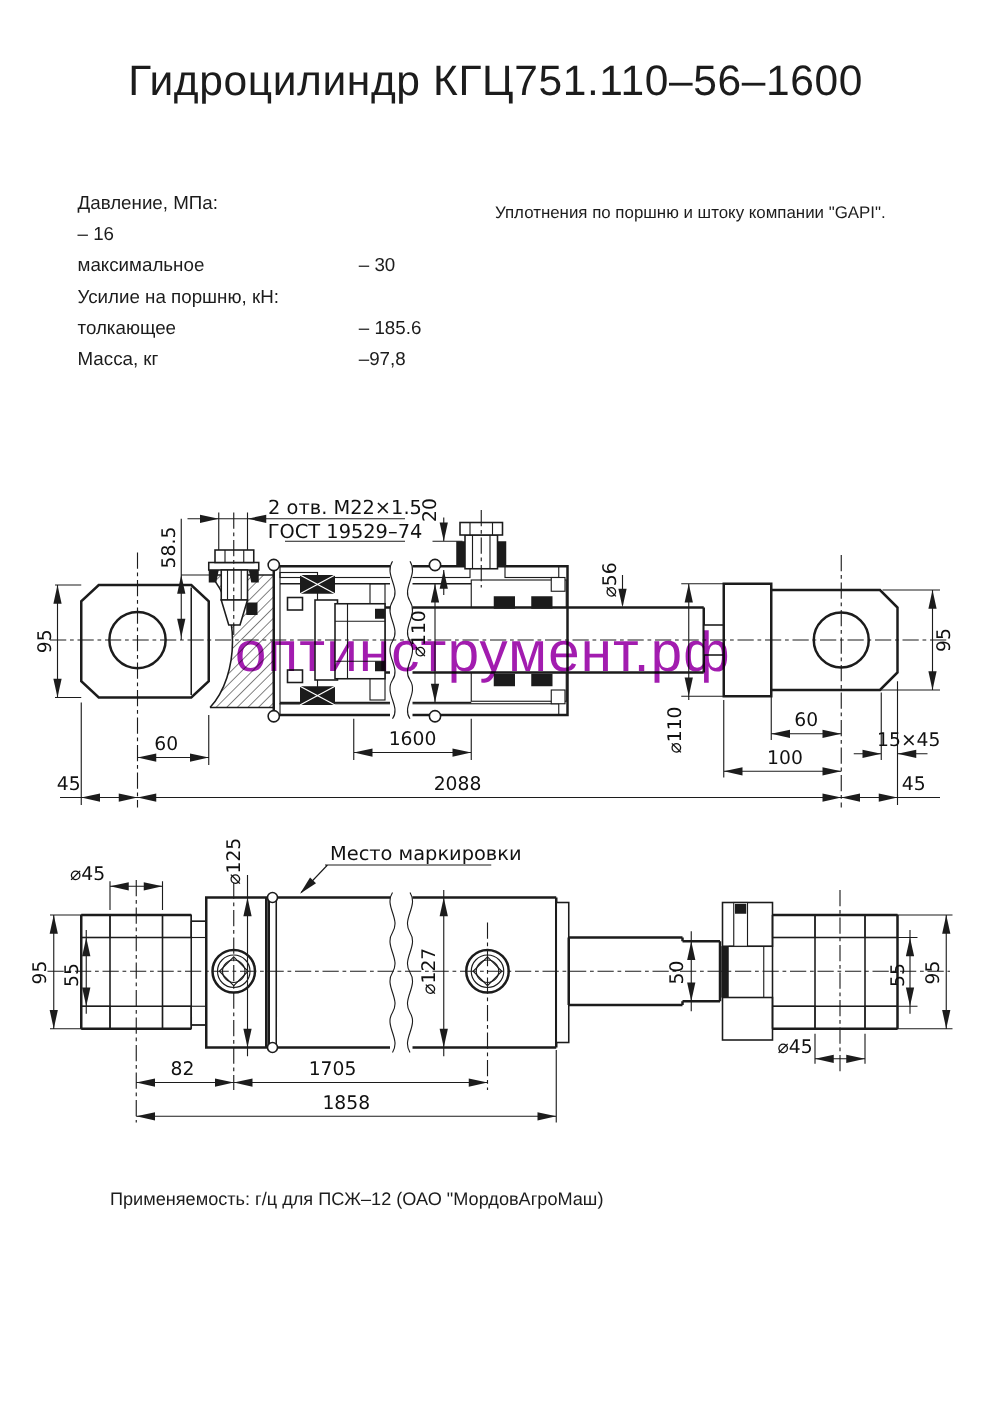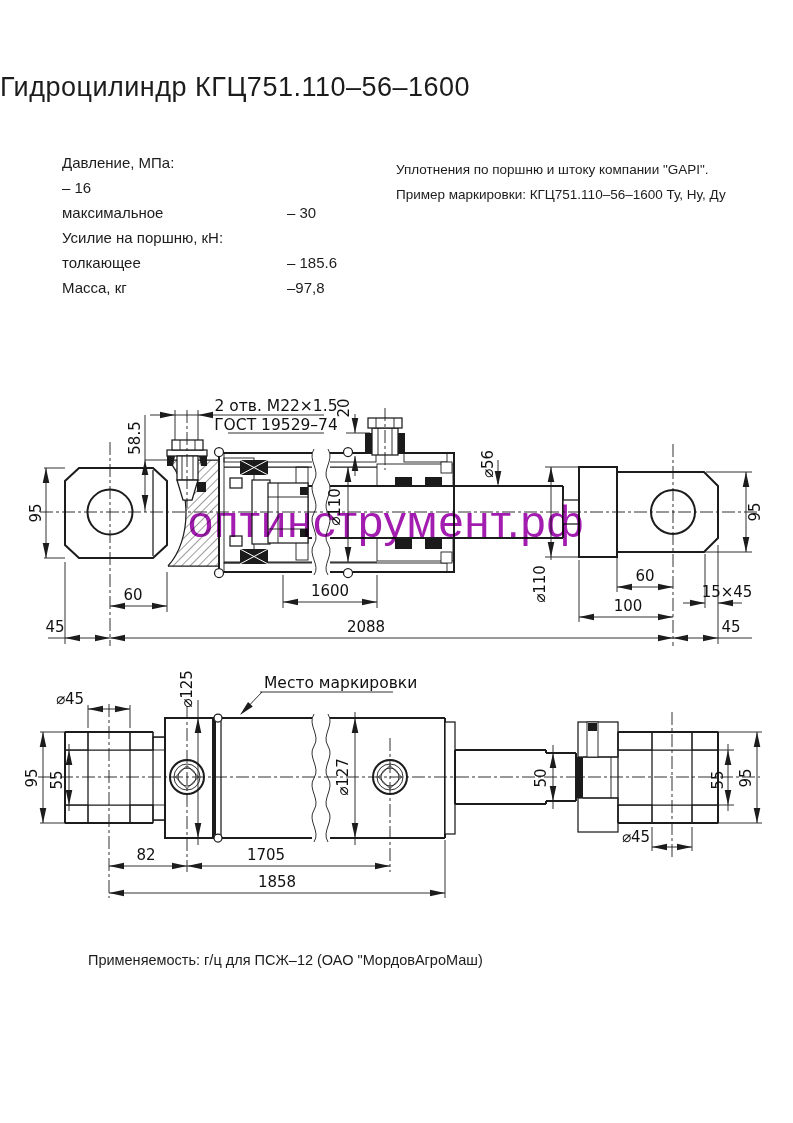--- a/index.html
+++ b/index.html
@@ -1,18 +1,18 @@
 <!DOCTYPE html>
 <html><head>
 <meta charset="utf-8">
 <style>
   html,body{margin:0;padding:0}
   body{width:793px;height:1123px;background:#fff;position:relative;overflow:hidden;
        font-family:"Liberation Sans",sans-serif;color:#1c1c1c}
-  .title{position:absolute;top:72px;left:0;width:100%;text-align:left;font-size:27px;letter-spacing:.5px}
+  .title{position:absolute;top:46px;left:0;width:100%;text-align:center;font-size:34px;letter-spacing:.5px}
   .specs{position:absolute;left:62px;top:150px;font-size:15px}
   .srow{display:flex;height:25px;line-height:25px}
   .slabel{width:225px}
   .notes{position:absolute;left:396px;top:157px;font-size:13.5px;line-height:25px;white-space:nowrap}
   .footer{position:absolute;left:88px;top:952px;font-size:14.5px;white-space:nowrap}
   .wm{position:absolute;left:188px;top:496px;font-size:45px;letter-spacing:1px;
       mix-blend-mode:multiply;pointer-events:none;z-index:5;white-space:nowrap}
   svg{position:absolute;left:0}
   svg text{font-family:"DejaVu Sans","Liberation Sans",sans-serif;font-size:15px;fill:#111}
   svg text.lbl{font-size:15.5px}
@@ -50,21 +50,20 @@
       <span>– 185.6</span>
     </div>
   <div class="srow">
       <span class="slabel">Масса, кг</span>
       <span>–97,8</span>
     </div>
 </div>
 
 <div class="notes">
   <div>Уплотнения по поршню и штоку компании "GAPI".</div>
-  <div>Пример маркировки: КГЦ751.110–56–1600 Ту, Ну, Ду</div>
 </div>
 
 <svg style="top:390px" width="793" height="265" viewBox="0 390 793 265">
   <defs>
     <path id="ah" d="M0 0 L15 -3.3 L15 3.3 Z" fill="#1c1c1c"></path>
     <pattern id="p1" patternUnits="userSpaceOnUse" width="6" height="6" patternTransform="rotate(45)">
       <rect width="6" height="6" fill="#fff"></rect>
         <line x1="0" y1="0" x2="0" y2="6" stroke="#3a3a3a" stroke-width="1"></line>
     </pattern>
     <pattern id="p2" patternUnits="userSpaceOnUse" width="3.4" height="3.4" patternTransform="rotate(45)">

